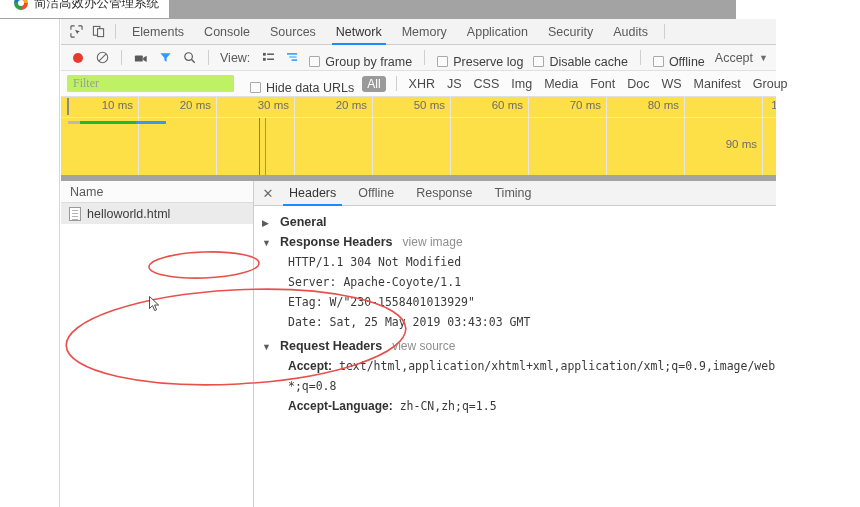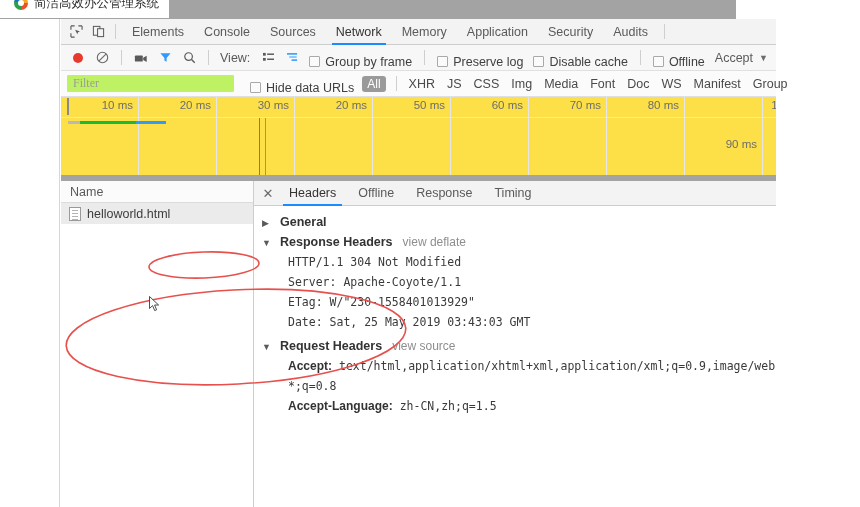--- a/index.html
+++ b/index.html
@@ -379,21 +379,21 @@
         <div class="det-content">
 
           <div class="sec-row">
             <span class="tri">▶</span>
             <span class="sec-title">General</span>
           </div>
 
           <div class="sec-row">
             <span class="tri">▼</span>
             <span class="sec-title">Response Headers</span>
-            <span class="sec-link">view deflate</span>
+            <span class="sec-link">view image</span>
           </div>
           <div class="hdr-line">HTTP/1.1 304 Not Modified</div>
           <div class="hdr-line">Server: Apache-Coyote/1.1</div>
           <div class="hdr-line">ETag: W/"230-1558401013929"</div>
           <div class="hdr-line">Date: Sat, 25 May 2019 03:43:03 GMT</div>
 
           <div class="sec-row" style="padding-top:7px">
             <span class="tri">▼</span>
             <span class="sec-title">Request Headers</span>
             <span class="sec-link">view source</span>

